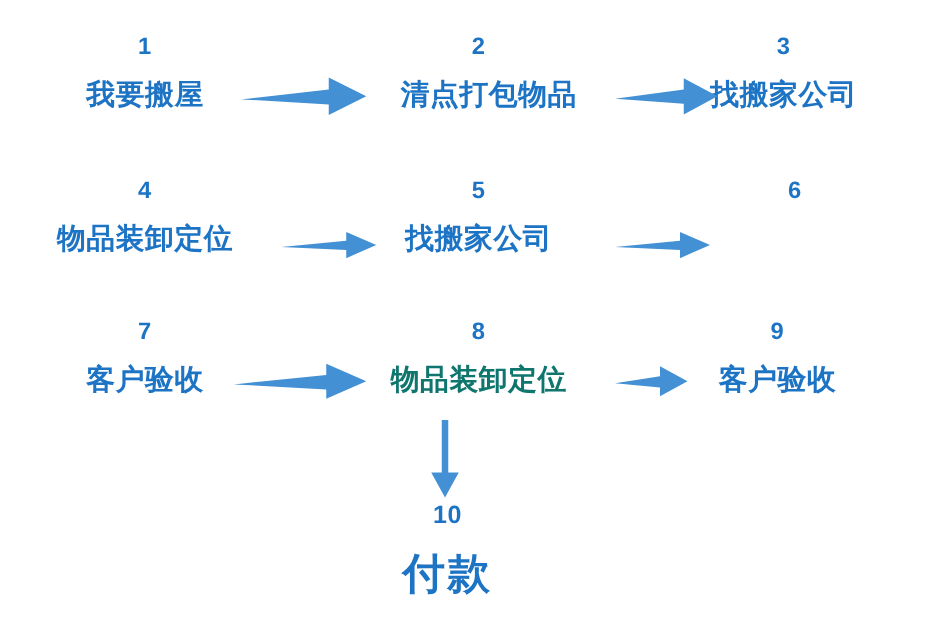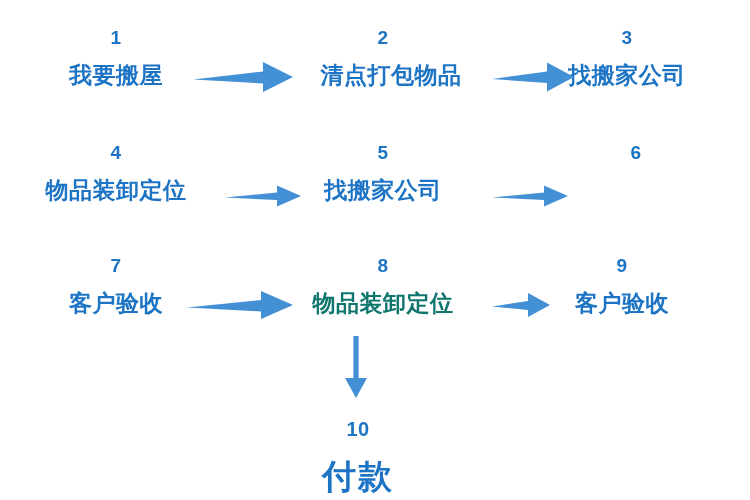--- a/index.html
+++ b/index.html
@@ -117,21 +117,21 @@
     <span class="gap-sm"></span>
     <span class="step-label" style="color: #0f766e;">物品装卸定位</span>
   </div>
 
   <div class="step" style="left:622px; top:256px;">
     <span class="step-number" style="color: rgb(30, 116, 196);">9</span>
     <span class="gap-sm"></span>
     <span class="step-label" style="color: rgb(30, 116, 196);">客户验收</span>
   </div>
 
-  <div class="step final" style="left:358px; top:419px;">
+  <div class="step final" style="left:358px; top:402px;">
     <span class="step-number" style="color: rgb(30, 116, 196);">10</span>
     <span class="gap-sm"></span>
     <span class="step-label" style="color: rgb(30, 116, 196);">付款</span>
   </div>
 
   <div class="arrow" style="left:193px; top:58px;">
     <svg width="100" height="38" viewBox="0 0 100 38" aria-hidden="true">
       <path d="M0 21.5 L70 13.5 L70 4 L100 19 L70 34 L70 25.5 Z" fill="#4490D4"></path>
     </svg>
   </div>

